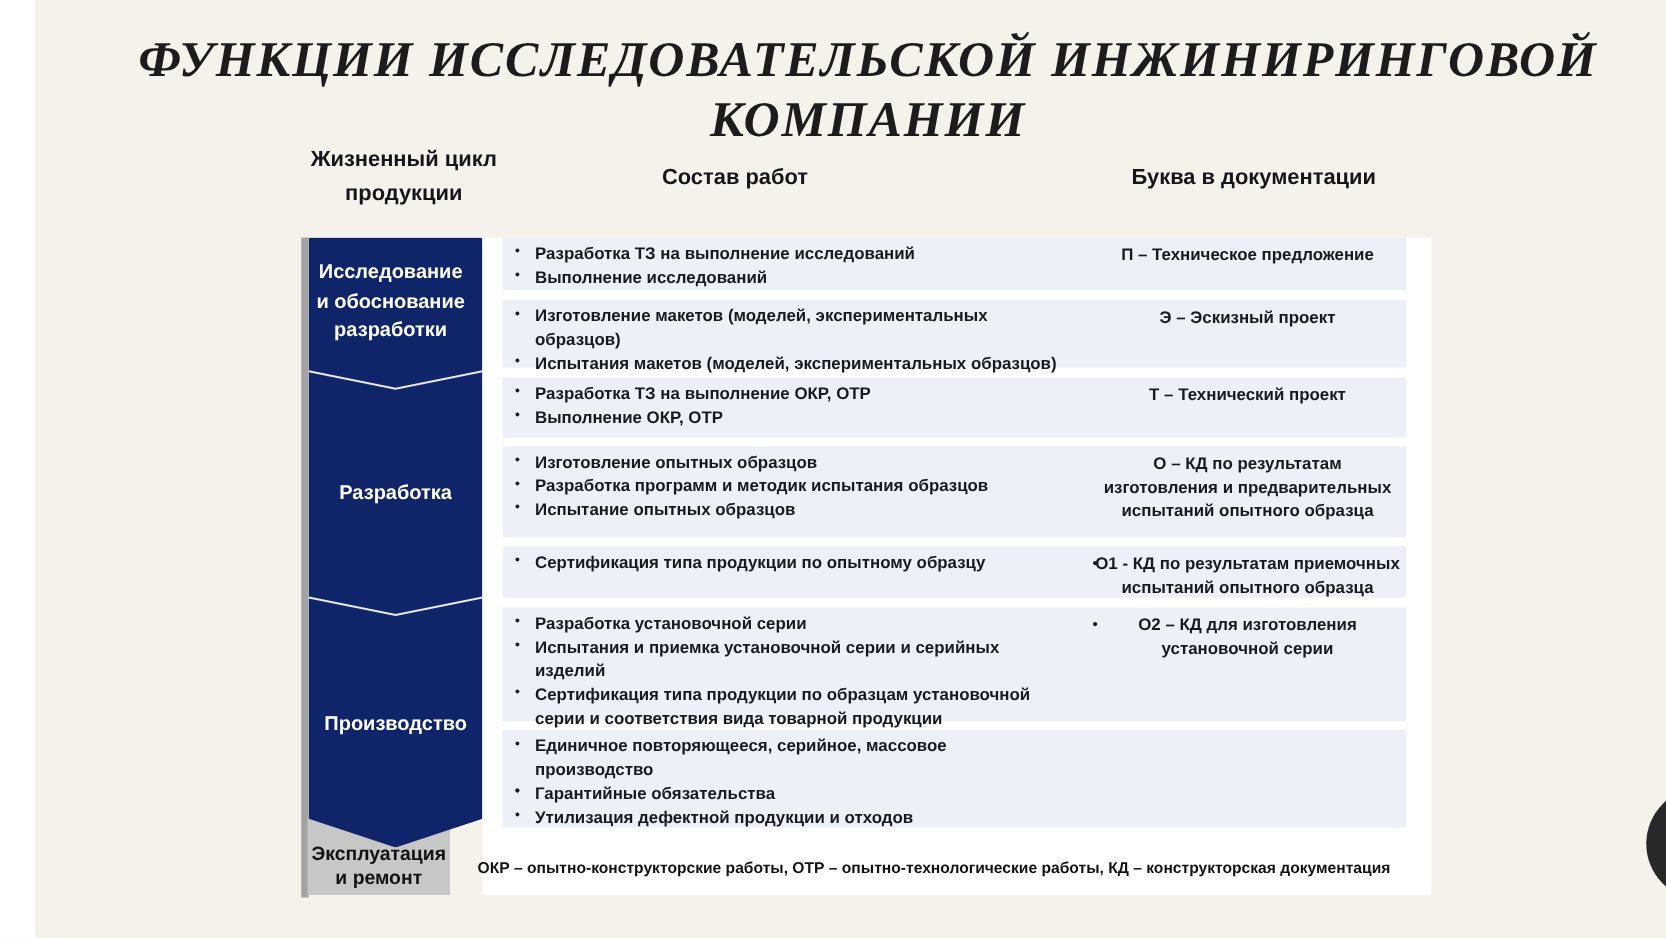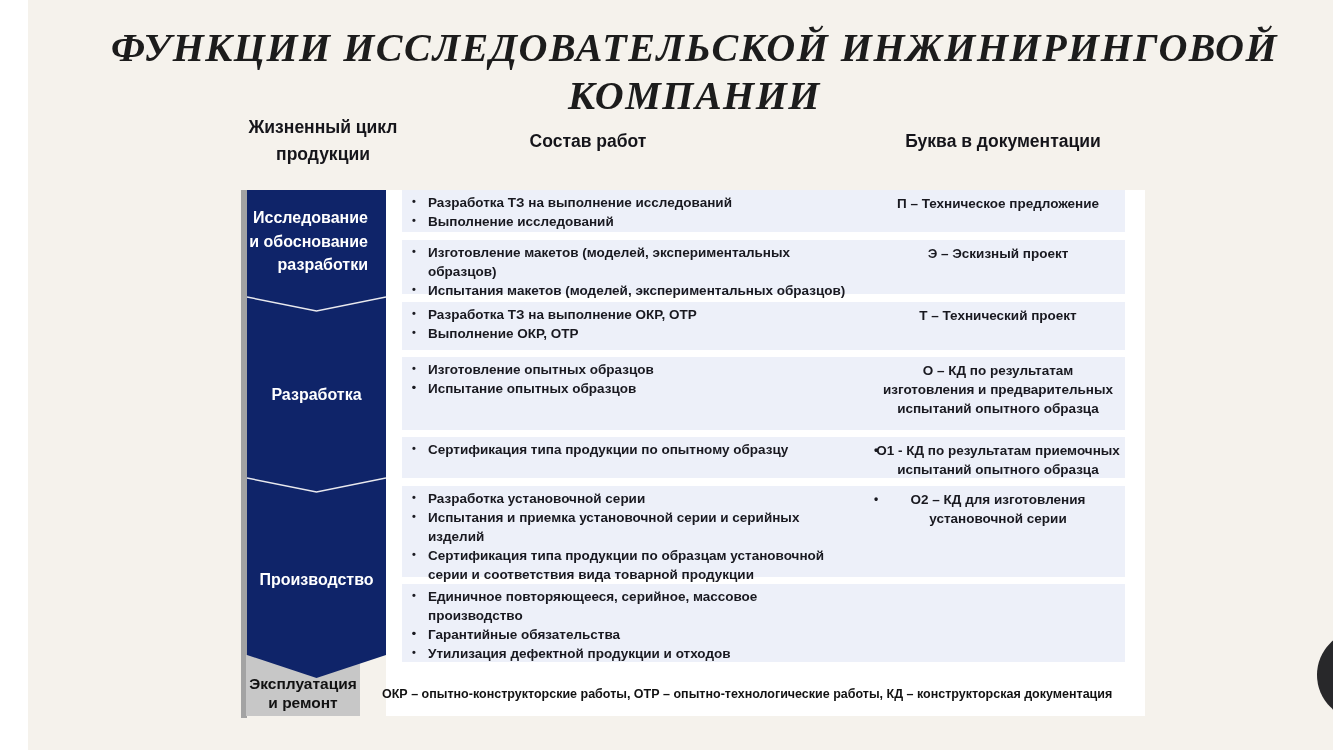--- a/index.html
+++ b/index.html
@@ -40,21 +40,21 @@
     font-weight:bold; font-size:15.5px; line-height:19px; text-align:center; color:#121212;
   }
   .navy-arrow{
     position:absolute; left:219px; top:190px; width:139px; height:488px;
     background:var(--navy,#0f2469); z-index:2;
     clip-path:polygon(0 0, 100% 0, 100% calc(100% - 23px), 50% 100%, 0 calc(100% - 23px));
   }
   .navy-arrow svg{ position:absolute; left:0; top:0; }
   .stage-label{ position:absolute; width:100%; color:#ffffff; font-weight:bold;
     font-size:16px; line-height:23.5px; text-align:center; }
-  .stage-label.first{ top:16px; text-align:right; padding-right:18px; box-sizing:border-box;
+  .stage-label.first{ top:16px; text-align:center; padding-right:8px; box-sizing:border-box;
     white-space:pre-line; }
   .stage-label.second{ top:193px; }
   .stage-label.third{ top:378px; }
   
   .row{
     position:absolute; left:374px; width:723px;
     background:var(--row-bg,#edf0f9);
   }
   .works{ position:absolute; left:0; top:3px; width:445px; margin:0; padding:0; list-style:none;
     font-weight:bold; font-size:13.5px; line-height:19px; }
@@ -127,21 +127,21 @@
       <div class="row" style="top: 302px; height: 48px;">
         <ul class="works">
           <li><span class="blt">•</span><span>Разработка ТЗ на выполнение ОКР, ОТР</span></li>
           <li><span class="blt">•</span><span>Выполнение ОКР, ОТР</span></li>
         </ul>
         <div class="letter"><span>Т – Технический проект</span></div>
       </div>
       <div class="row" style="top: 357px; height: 73px;">
         <ul class="works">
           <li><span class="blt">•</span><span>Изготовление опытных образцов</span></li>
-          <li><span class="blt">•</span></li>
+          <li><span class="blt">•</span><span>Разработка программ и методик испытания образцов</span></li>
           <li><span class="blt">•</span><span>Испытание опытных образцов</span></li>
         </ul>
         <div class="letter"><span>О – КД по результатам
 изготовления и предварительных
 испытаний опытного образца</span></div>
       </div>
       <div class="row" style="top: 437px; height: 41px;">
         <ul class="works">
           <li><span class="blt">•</span><span>Сертификация типа продукции по опытному образцу</span></li>
         </ul>

